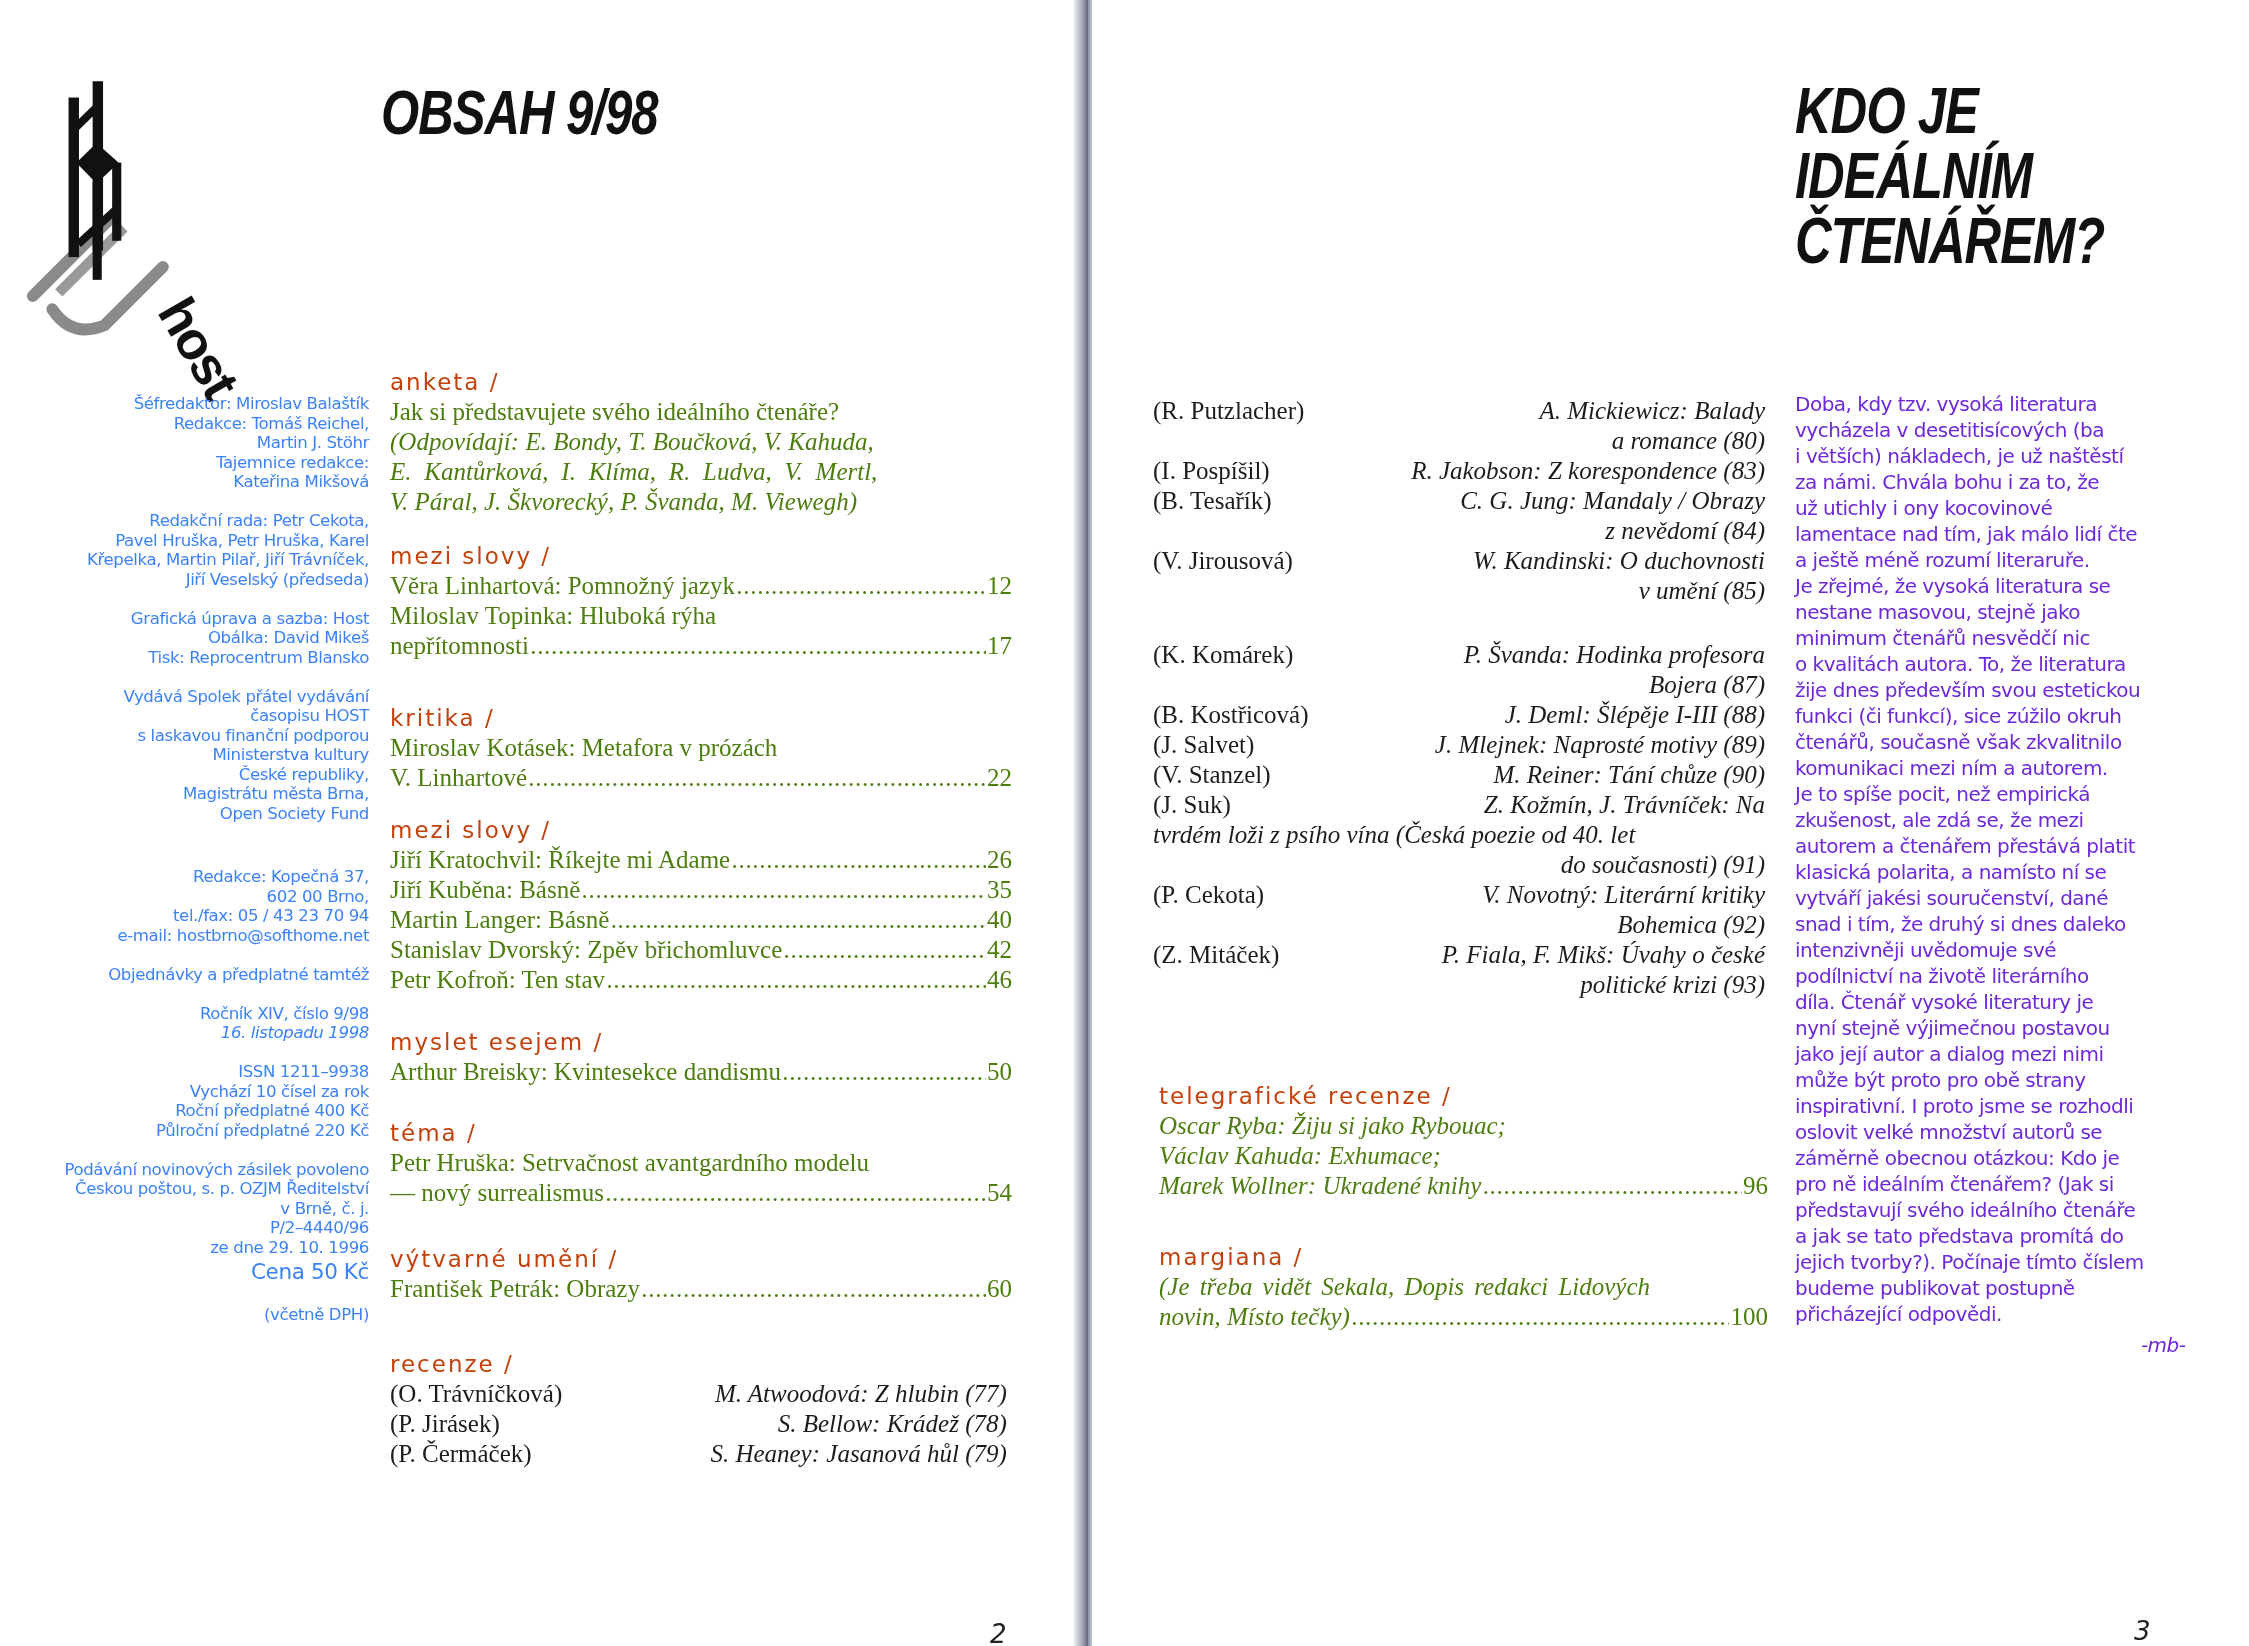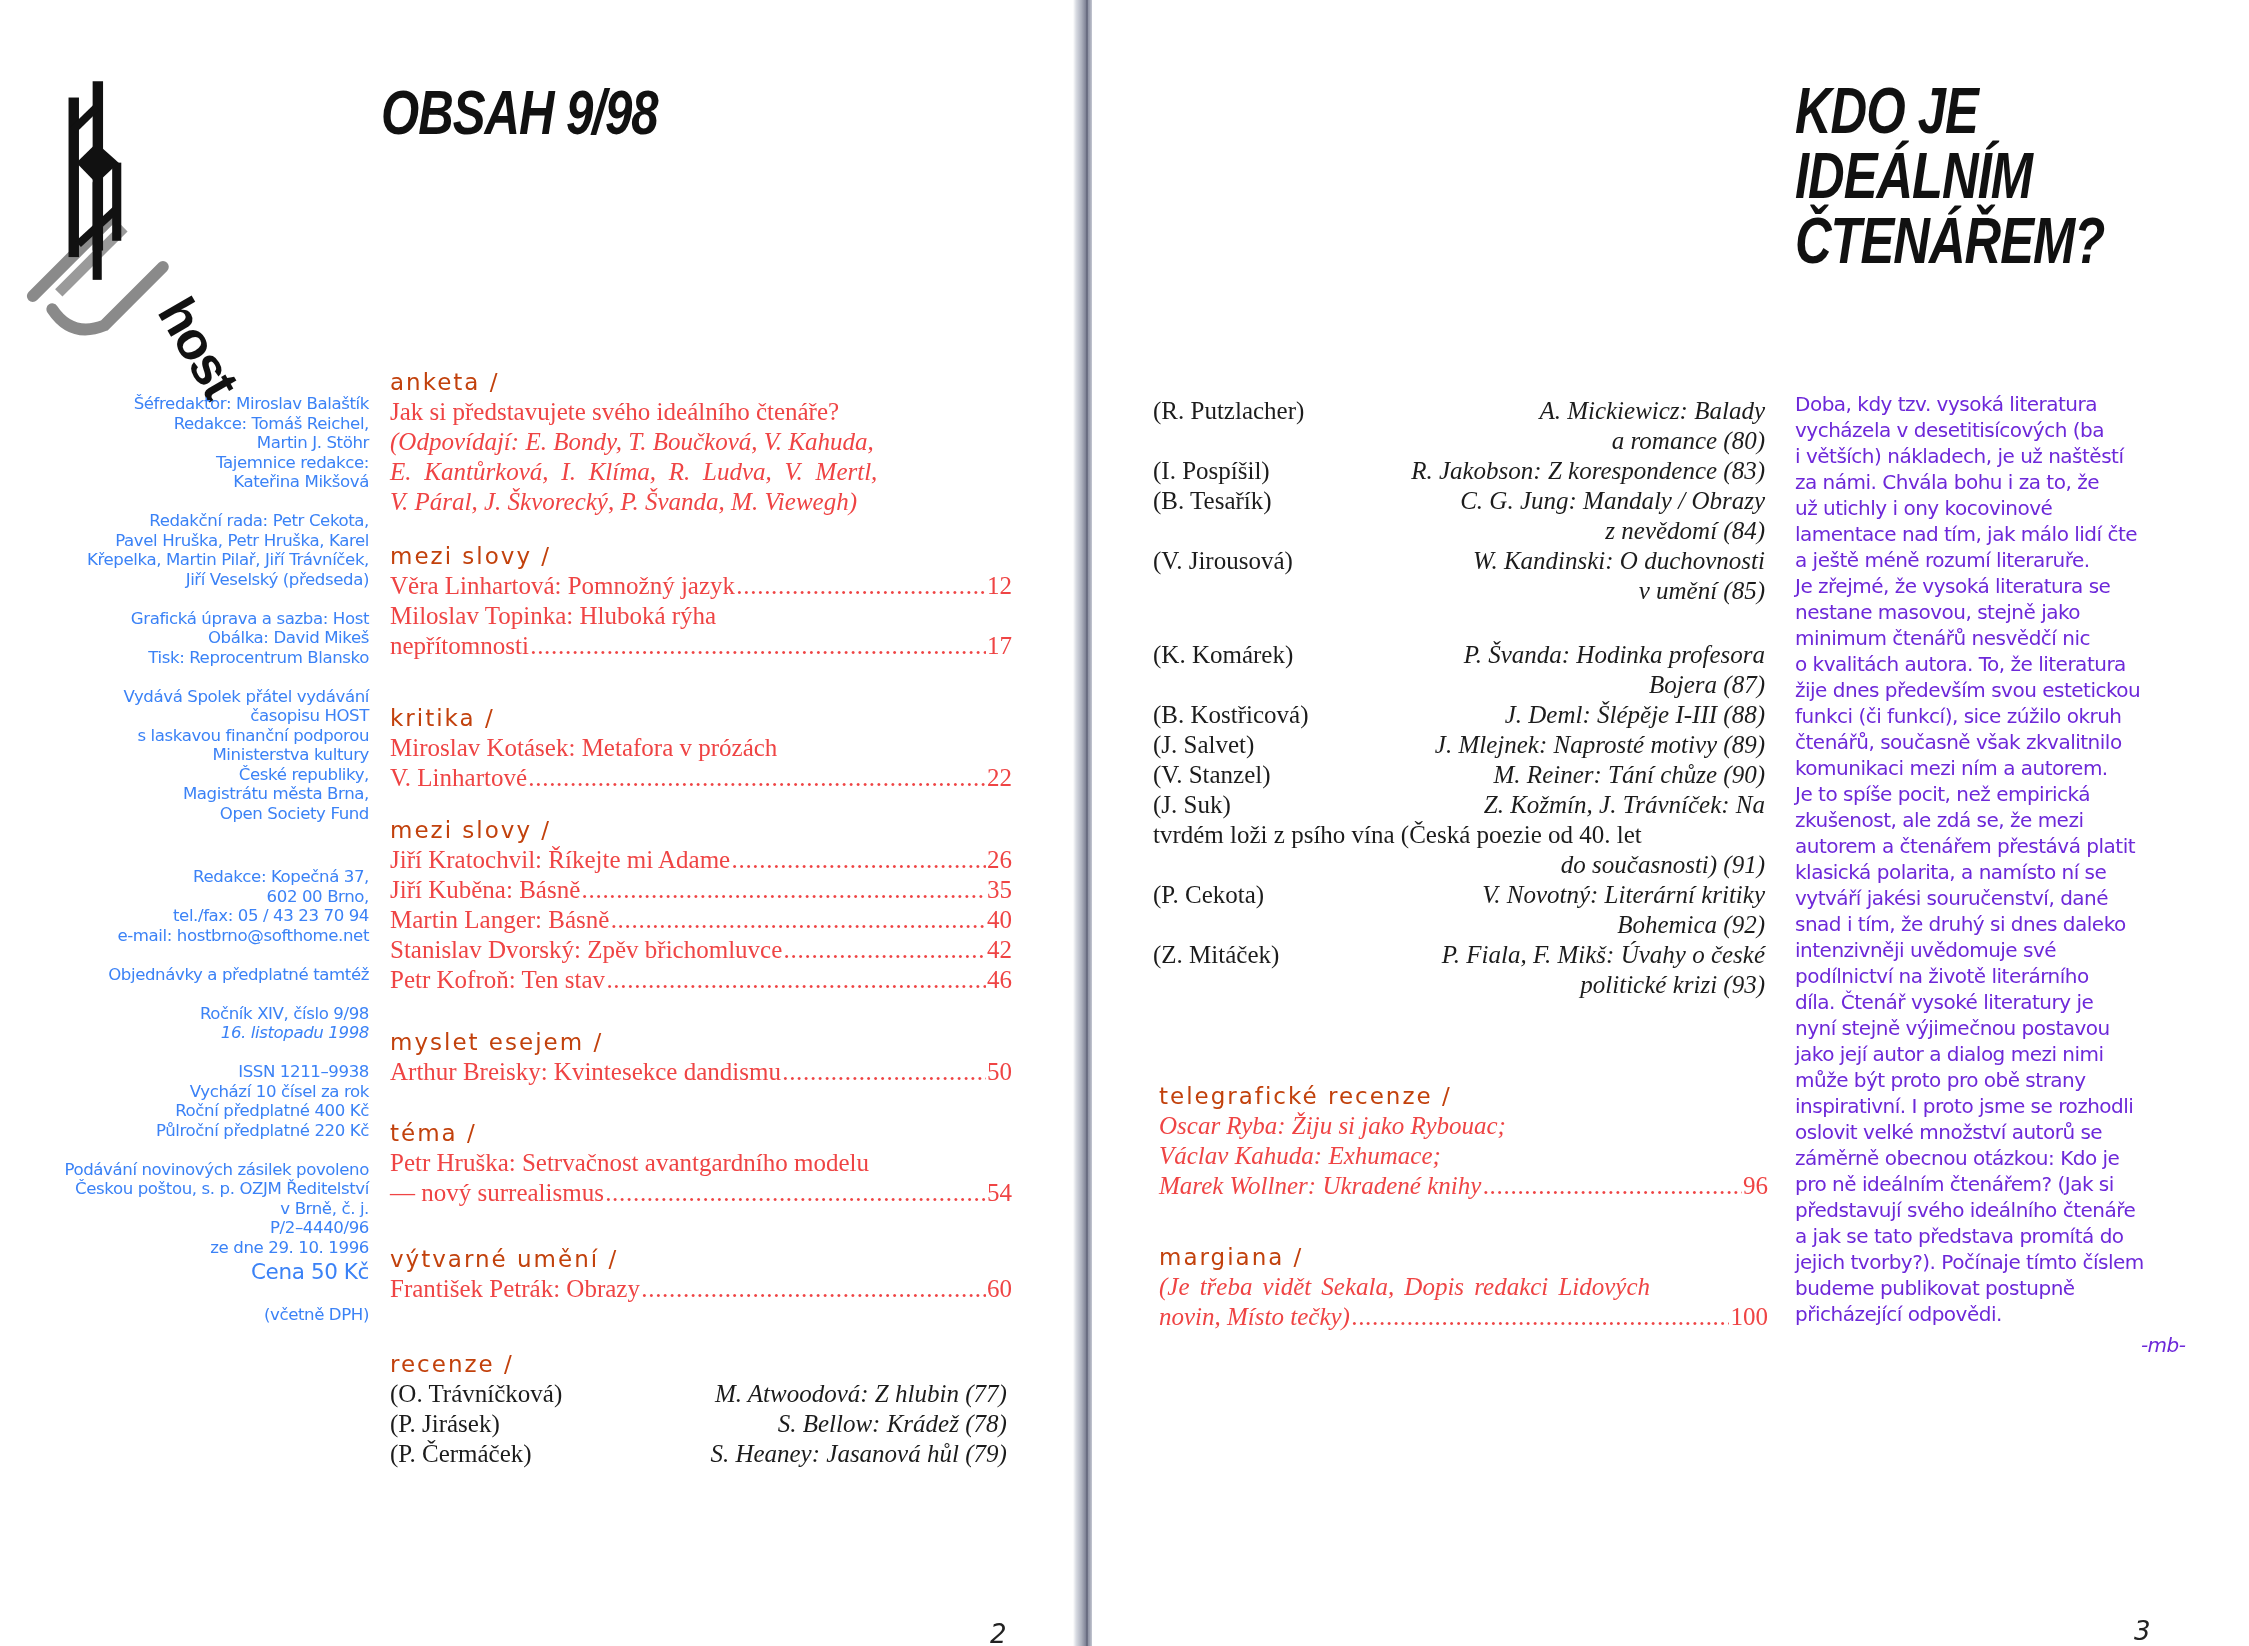--- a/index.html
+++ b/index.html
@@ -24,32 +24,32 @@
   .colophon { position:absolute; left:13px; top:394px; width:356px; text-align:right;
     font-family:"DejaVu Sans", sans-serif; font-size:16.6px; line-height:19.5px; color:#3b82f6; letter-spacing:-0.4px; }
   .colophon .block { margin-bottom:19.5px; }
   .colophon .line { display:block; white-space:nowrap; }
   .colophon .it { font-style:italic; }
   .colophon .price { font-size:21.5px; line-height:26px; margin-top:-1.3px; }
 
   
   .toc { position:absolute; left:390px; width:622px; }
   .sec-label { font-family:"DejaVu Sans", sans-serif; font-size:23px; line-height:29px; letter-spacing:2px; color:#c2410c; }
-  .entry { font-family:"Liberation Serif", serif; font-size:25px; line-height:30px; color:#ef4444; }
+  .entry { font-family:"Liberation Serif", serif; font-size:25px; line-height:30px; color:#4d7c0f; }
   .entry.it { font-style:italic; }
   .dotrow { display:flex; align-items:baseline; white-space:nowrap; }
   .dotrow .txt { flex:0 0 auto; }
   .dotrow .dots { flex:1 1 auto; overflow:hidden; white-space:nowrap; letter-spacing:0.7px; margin:0 1.3px; }
   .dotrow .dots::before { content:"........................................................................................................................................................................................................"; }
   .dotrow .pg { flex:0 0 auto; }
   .rev-row { display:flex; justify-content:space-between; align-items:baseline; font-family:"Liberation Serif", serif; font-size:25px; line-height:30px; }
   .rev-row .rv { font-style:normal; white-space:nowrap; }
   .rev-row .bk { font-style:italic; text-align:right; }
   .rev-cont { font-family:"Liberation Serif", serif; font-style:italic; font-size:25px; line-height:30px; text-align:right; }
-  .rev-full { font-family:"Liberation Serif", serif; font-size:25px; line-height:30px; }
+  .rev-full { font-family:"Liberation Serif", serif; font-style:italic; font-size:25px; line-height:30px; }
 
   
   .essay { position:absolute; left:1795px; top:391px; width:397px; font-family:"DejaVu Sans", sans-serif;
     font-size:20px; line-height:26px; color:#6d28d9; letter-spacing:-0.5px; }
   .essay .line { display:block; white-space:nowrap; }
   .essay .sig { display:block; text-align:right; font-style:italic; margin-top:5.2px; padding-right:6.5px; }
 
   .page-num { position:absolute; font-family:"DejaVu Sans", sans-serif; font-style:italic; font-size:26px; color:#222; }
   #page-num-left { left:990px; top:1619px; }
   #page-num-right { left:2134px; top:1616px; }

